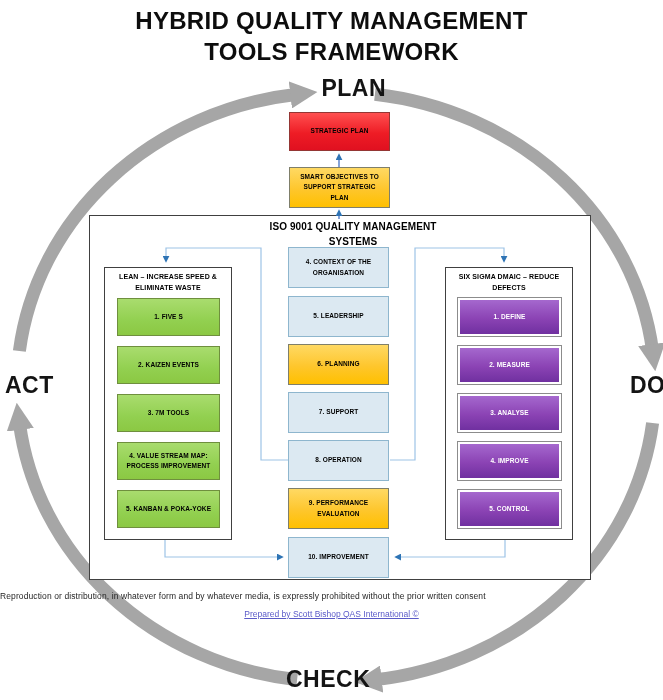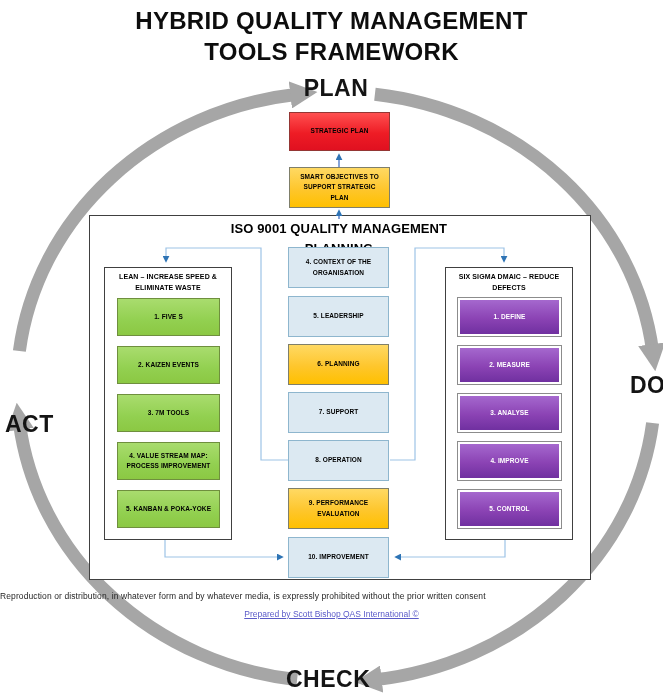--- a/index.html
+++ b/index.html
@@ -10,24 +10,24 @@
   svg{position:absolute;left:0;top:0;}
   .ring-svg{z-index:0;}
   .conn-svg{z-index:4;pointer-events:none;}
   .title{
     position:absolute;top:5px;left:0;right:0;text-align:center;z-index:2;
     font-size:24px;font-weight:bold;line-height:31px;letter-spacing:.3px;color:#0d0d0d;
   }
   .pdca{
     position:absolute;z-index:2;font-size:23px;font-weight:bold;color:#141414;letter-spacing:.5px;
   }
-  .pdca-plan{left:286px;top:75px;width:100px;text-align:center;}
+  .pdca-plan{left:286px;top:75px;width:100px;text-align:right;}
   .pdca-do{left:630px;top:372px;width:40px;text-align:left;}
   .pdca-check{left:286px;top:666px;width:100px;text-align:left;}
-  .pdca-act{left:5px;top:372px;width:64px;text-align:left;margin-top:39px;}
+  .pdca-act{left:5px;top:372px;width:64px;text-align:left;}
   .box{
     position:absolute;box-sizing:border-box;z-index:3;
     display:flex;align-items:center;justify-content:center;text-align:center;
     font-weight:bold;font-size:6.5px;line-height:1.55;padding:2px 5px;letter-spacing:.1px;
   }
   .box-red{left:289px;top:112px;width:101px;height:39px;
     background:linear-gradient(180deg,#ff5050 0%,#ee1c25 55%,#e01020 100%);
     border:1.5px solid #943634;}
   .box-orange{background:linear-gradient(180deg,#ffd963 0%,#fec62c 55%,#ffc000 100%);
     border:1px solid #7f7f6a;}
@@ -38,22 +38,22 @@
     border:2px solid #fff;outline:1px solid #8c8c8c;color:#fff;}
   .smart{left:289px;top:167px;width:101px;height:41px;}
   .mid{left:288px;width:101px;height:41px;}
   .frame{position:absolute;box-sizing:border-box;background:#fff;z-index:1;}
   .iso-frame{left:89px;top:215px;width:502px;height:365px;border:1px solid #404040;}
   .col-frame{top:267px;width:128px;height:273px;border:1px solid #404040;z-index:2;}
   .lean-frame{left:104px;}
   .six-frame{left:445px;}
   .col-header{position:absolute;top:4px;left:2px;right:2px;text-align:center;
     font-weight:bold;font-size:7px;line-height:1.5;letter-spacing:.1px;}
-  .iso-header{position:absolute;top:219px;left:189px;width:300px;text-align:center;z-index:2;
-    font-weight:bold;font-size:13px;line-height:1.5;letter-spacing:.1px;}
+  .iso-header{position:absolute;top:219px;left:203px;width:300px;text-align:center;z-index:2;
+    font-weight:bold;font-size:10px;line-height:1.5;letter-spacing:.1px;}
   .inner{left:12px;width:103px;height:38px;}
   .footer-disclaimer{position:absolute;top:591px;left:0;right:0;text-align:left;z-index:5;
     font-size:8.5px;color:#262626;letter-spacing:.1px;}
   .footer-link{position:absolute;top:609px;left:0;right:0;text-align:center;z-index:5;
     font-size:8.5px;}
   .footer-link span{color:#5a5ac8;text-decoration:underline;cursor:pointer;}
 </style>
 </head>
 <body>
 
@@ -82,21 +82,21 @@
   <div class="pdca pdca-do">DO</div>
   <div class="pdca pdca-check">CHECK</div>
   <div class="pdca pdca-act">ACT</div>
 
   <div class="box box-red">STRATEGIC PLAN</div>
   <div class="box box-orange smart">SMART OBJECTIVES TO SUPPORT STRATEGIC PLAN</div>
 
   <div class="frame iso-frame"></div>
   <div class="iso-header">
     <div>ISO 9001 QUALITY MANAGEMENT</div>
-    <div>PLANNING</div>
+    <div>SYSTEMS</div>
   </div>
 
   <div class="box box-blue mid" style="top:247px">4. CONTEXT OF THE ORGANISATION</div>
   <div class="box box-blue mid" style="top:296px">5. LEADERSHIP</div>
   <div class="box box-orange mid" style="top:344px">6. PLANNING</div>
   <div class="box box-blue mid" style="top:392px">7. SUPPORT</div>
   <div class="box box-blue mid" style="top:440px">8. OPERATION</div>
   <div class="box box-orange mid" style="top:488px">9. PERFORMANCE EVALUATION</div>
   <div class="box box-blue mid" style="top:537px">10. IMPROVEMENT</div>
 

